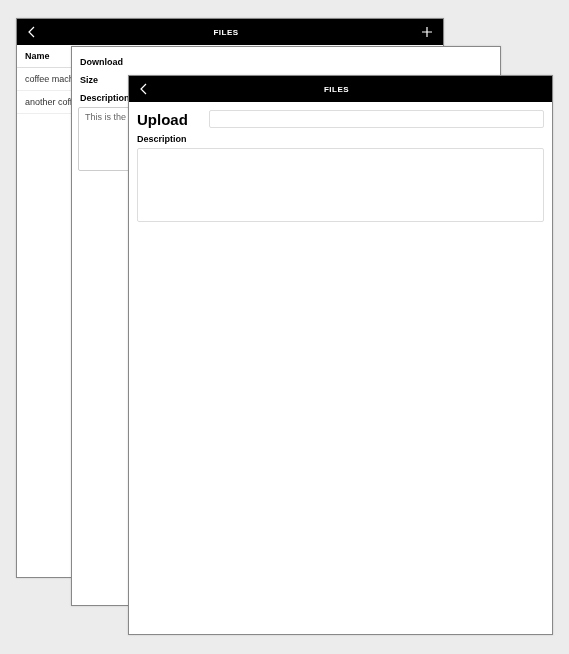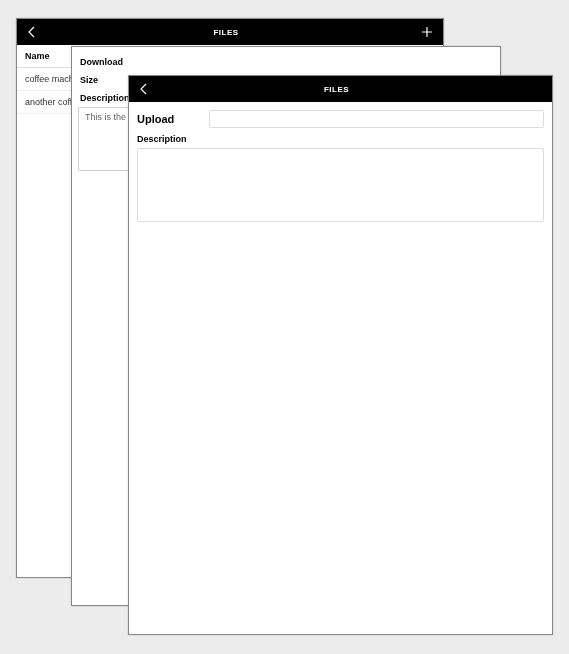--- a/index.html
+++ b/index.html
@@ -124,21 +124,21 @@
     .w3 .body {
       padding: 8px;
     }
     .form-row {
       display: flex;
       align-items: center;
       margin-bottom: 6px;
     }
     .form-row .fl {
       width: 72px;
-      font-size: 11px;
+      font-size: 15px;
       font-weight: bold;
     }
     .form-row .input {
       flex: 1;
       border: 1px solid #ddd;
       border-radius: 2px;
       height: 18px;
       background: #fff;
     }
     .desc-group .fl {

